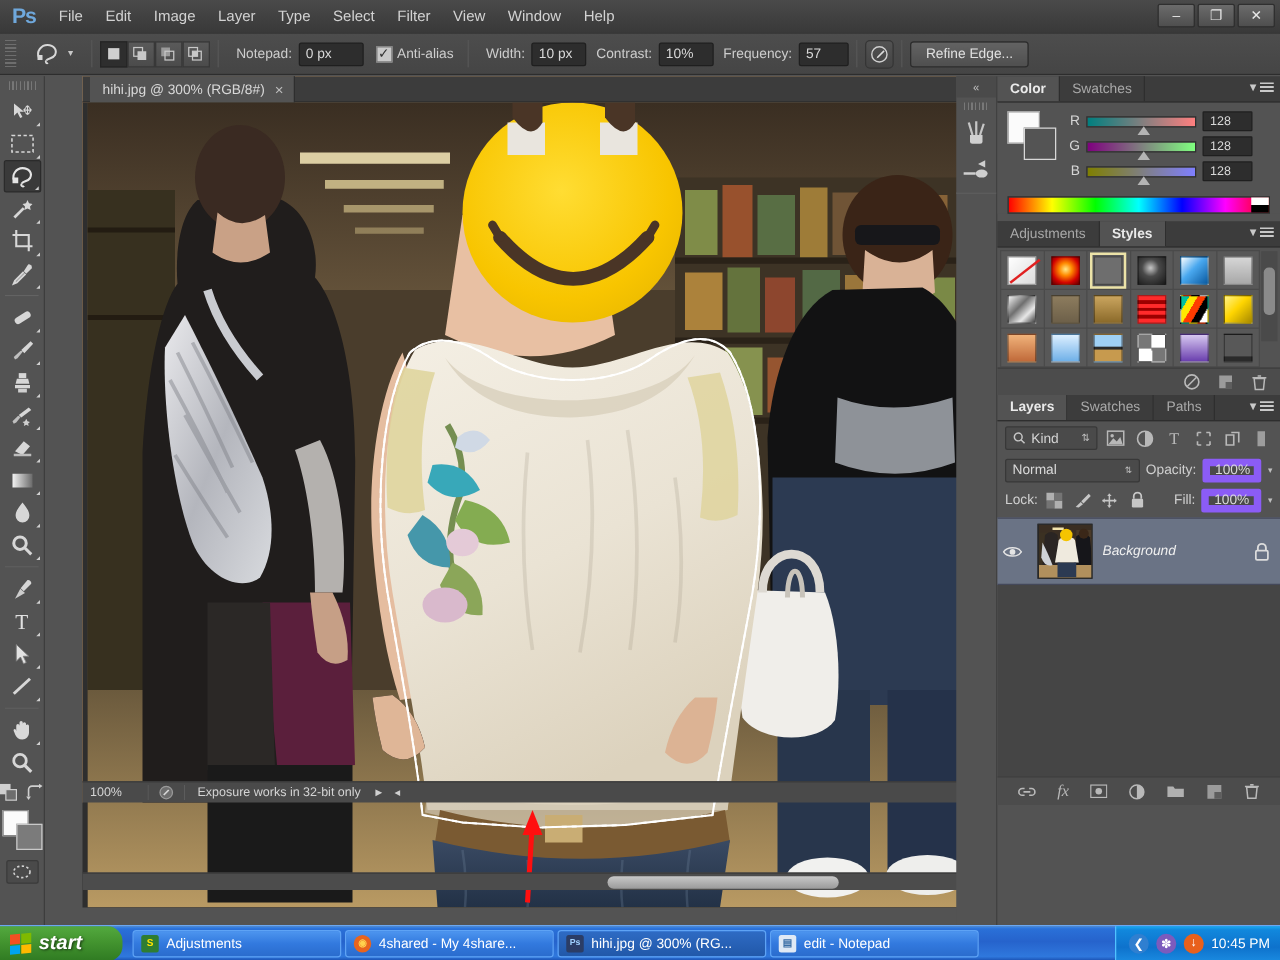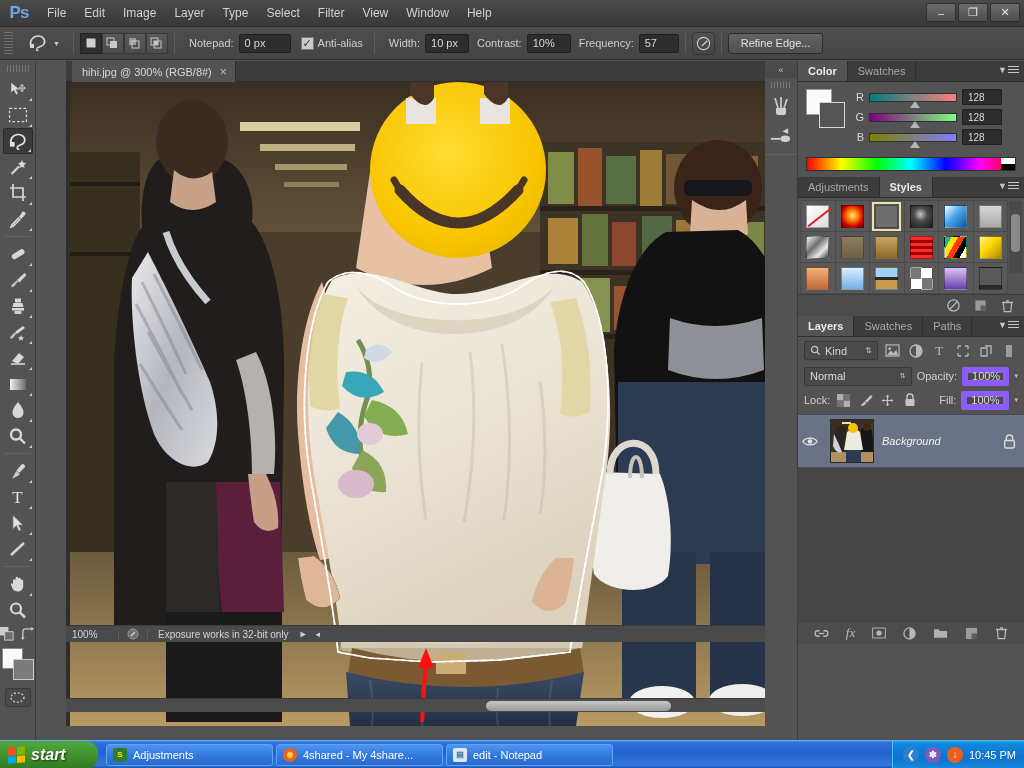--- a/index.html
+++ b/index.html
@@ -1255,20 +1255,24 @@
     </div>
     <div class="taskitems" id="taskitems">
         <div class="taskitem">
           <span class="app-ico" style="background: rgb(46, 125, 50); color: rgb(255, 228, 0);">S</span>
           <span style="overflow: hidden; text-overflow: ellipsis;">Adjustments</span>
         </div>
         <div class="taskitem">
           <span class="app-ico" style="background: rgb(232, 100, 30); color: rgb(255, 210, 77); border-radius: 50%;">◉</span>
           <span style="overflow: hidden; text-overflow: ellipsis;">4shared - My 4share...</span>
         </div>
+        <div class="taskitem active">
+          <span class="app-ico" style="background: rgb(43, 61, 102); color: rgb(159, 208, 255); font-size: 7px;">Ps</span>
+          <span style="overflow: hidden; text-overflow: ellipsis;">hihi.jpg @ 300% (RG...</span>
+        </div>
         <div class="taskitem">
           <span class="app-ico" style="background: rgb(223, 233, 245); color: rgb(58, 110, 165);">▤</span>
           <span style="overflow: hidden; text-overflow: ellipsis; text-align: right;">edit - Notepad</span>
         </div>
       </div>
     <div class="tray">
       <span class="tray-ico" style="background:#2f7fd0">❮</span>
       <span class="tray-ico" style="background:#7c5bbd">✽</span>
       <span class="tray-ico" style="background:#e8601c">↓</span>
       <span>10:45 PM</span>

